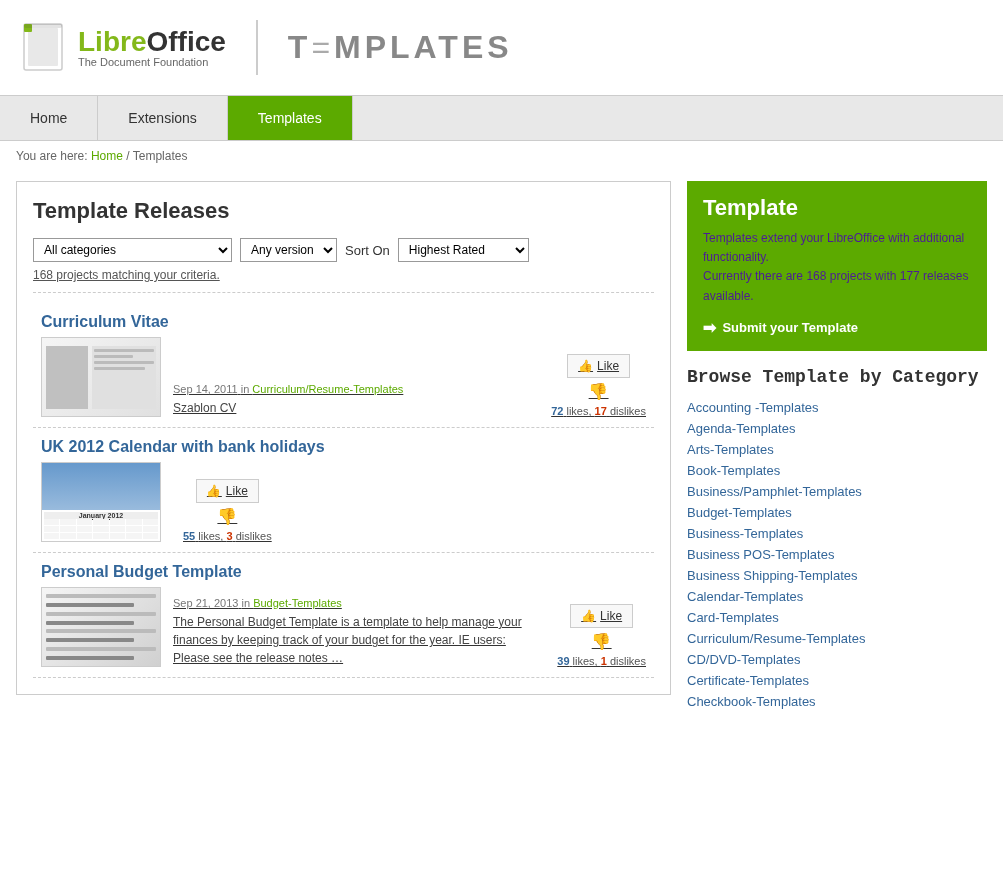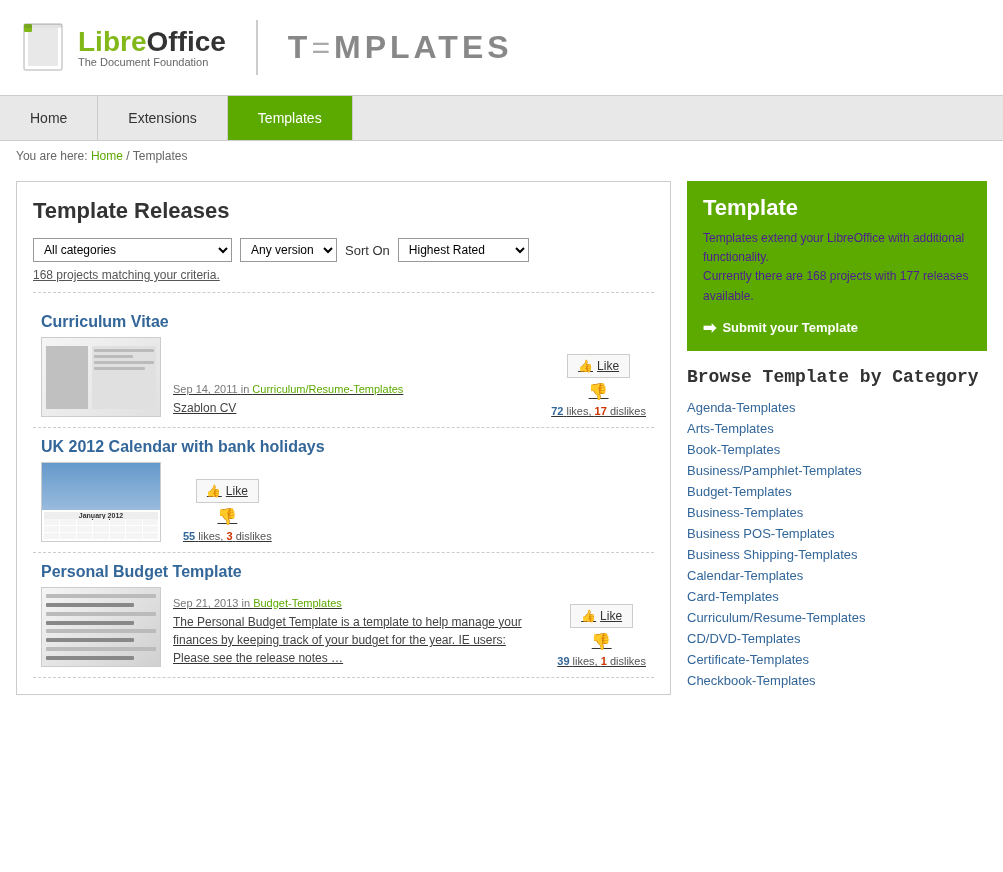--- a/index.html
+++ b/index.html
@@ -561,20 +561,21 @@
       </div>
       <a class="submit-template-link">
         <span class="arrow-icon">➡</span>
         <span>Submit your Template</span>
       </a>
     </div>
 
     <div>
       <div class="browse-category-title">Browse Template by Category</div>
       <ul class="category-list">
+        <li><a>Accounting -Templates</a></li>
         <li><a>Agenda-Templates</a></li>
         <li><a>Arts-Templates</a></li>
         <li><a>Book-Templates</a></li>
         <li><a>Business/Pamphlet-Templates</a></li>
         <li><a>Budget-Templates</a></li>
         <li><a>Business-Templates</a></li>
         <li><a>Business POS-Templates</a></li>
         <li><a>Business Shipping-Templates</a></li>
         <li><a>Calendar-Templates</a></li>
         <li><a>Card-Templates</a></li>

